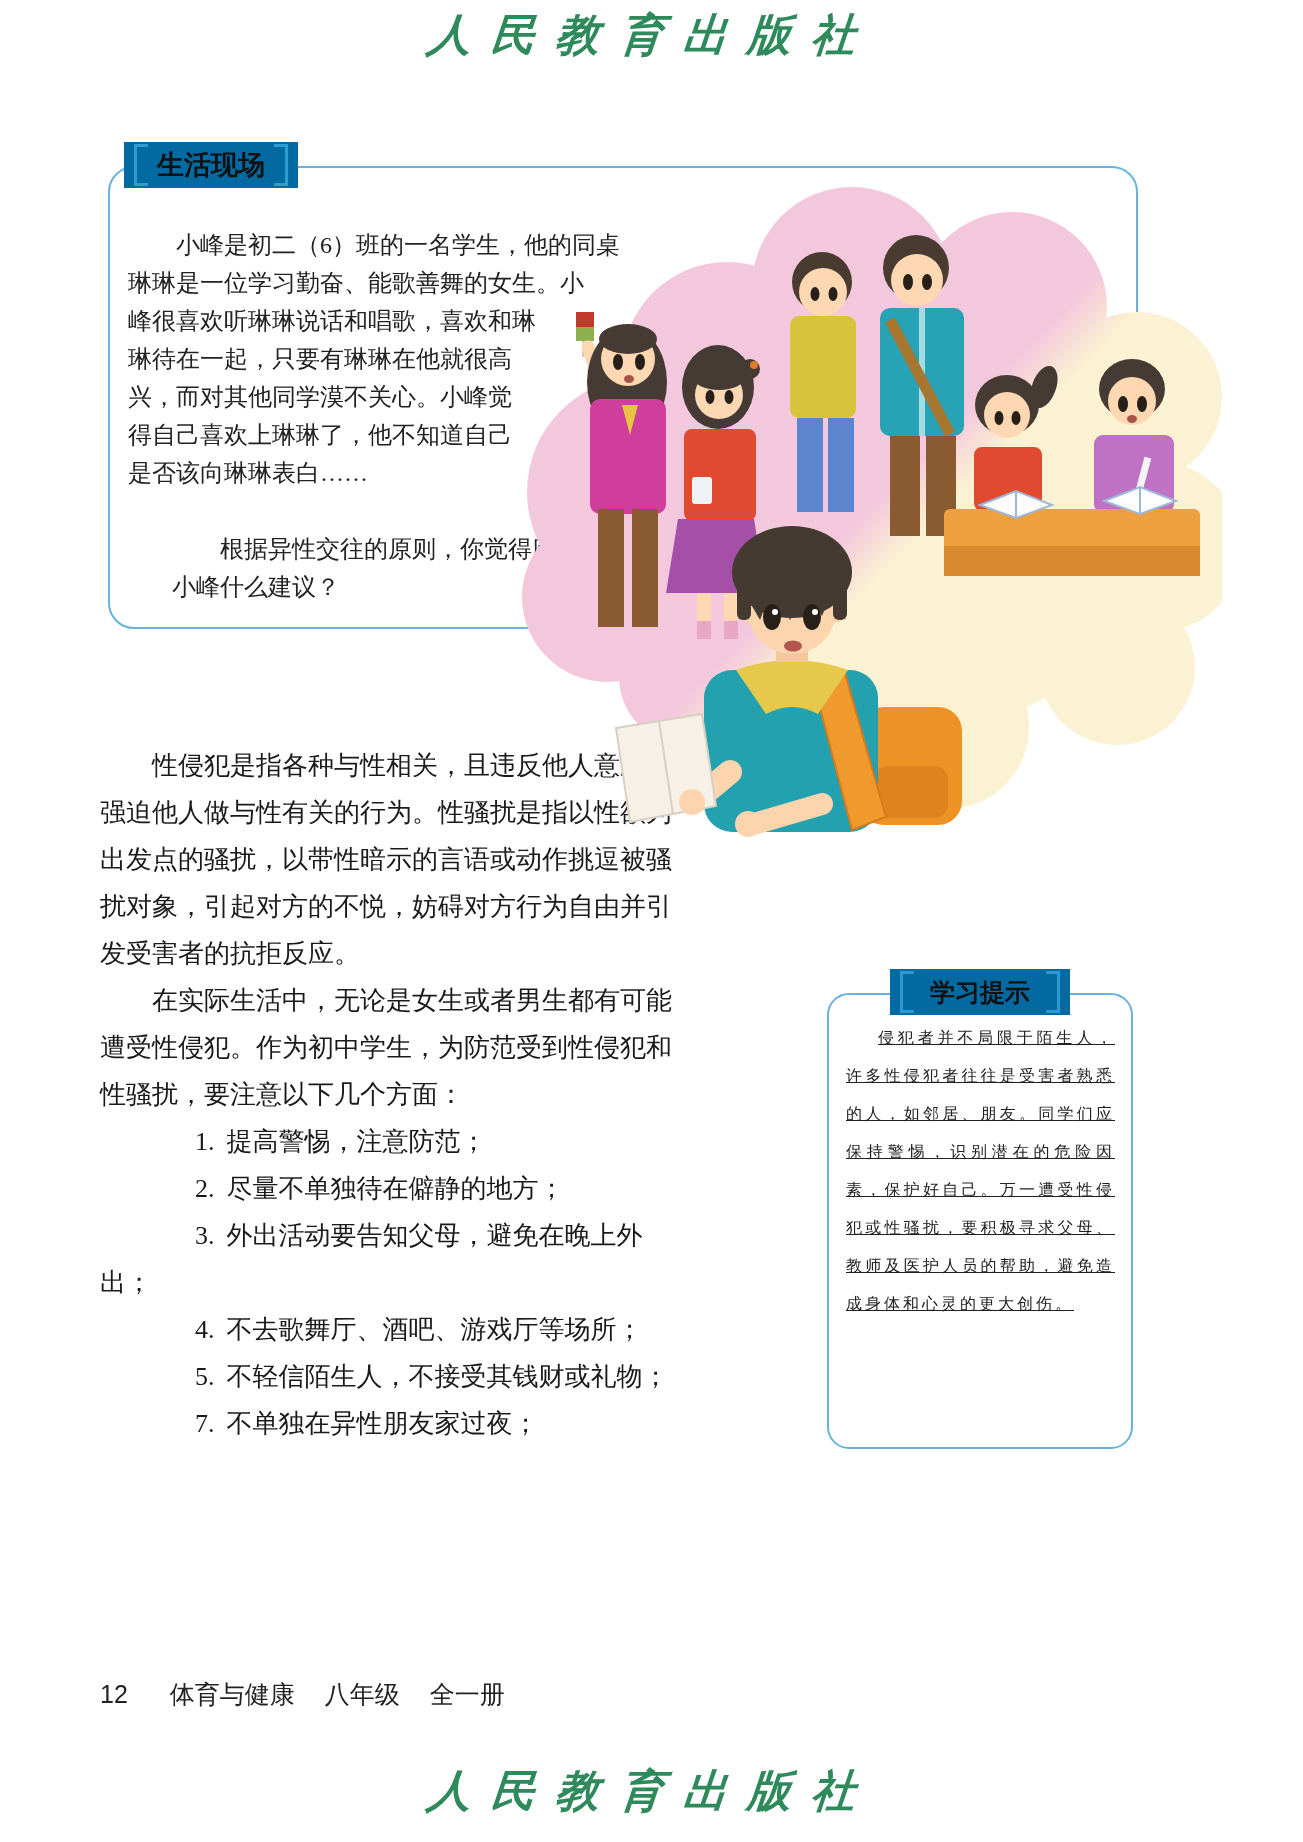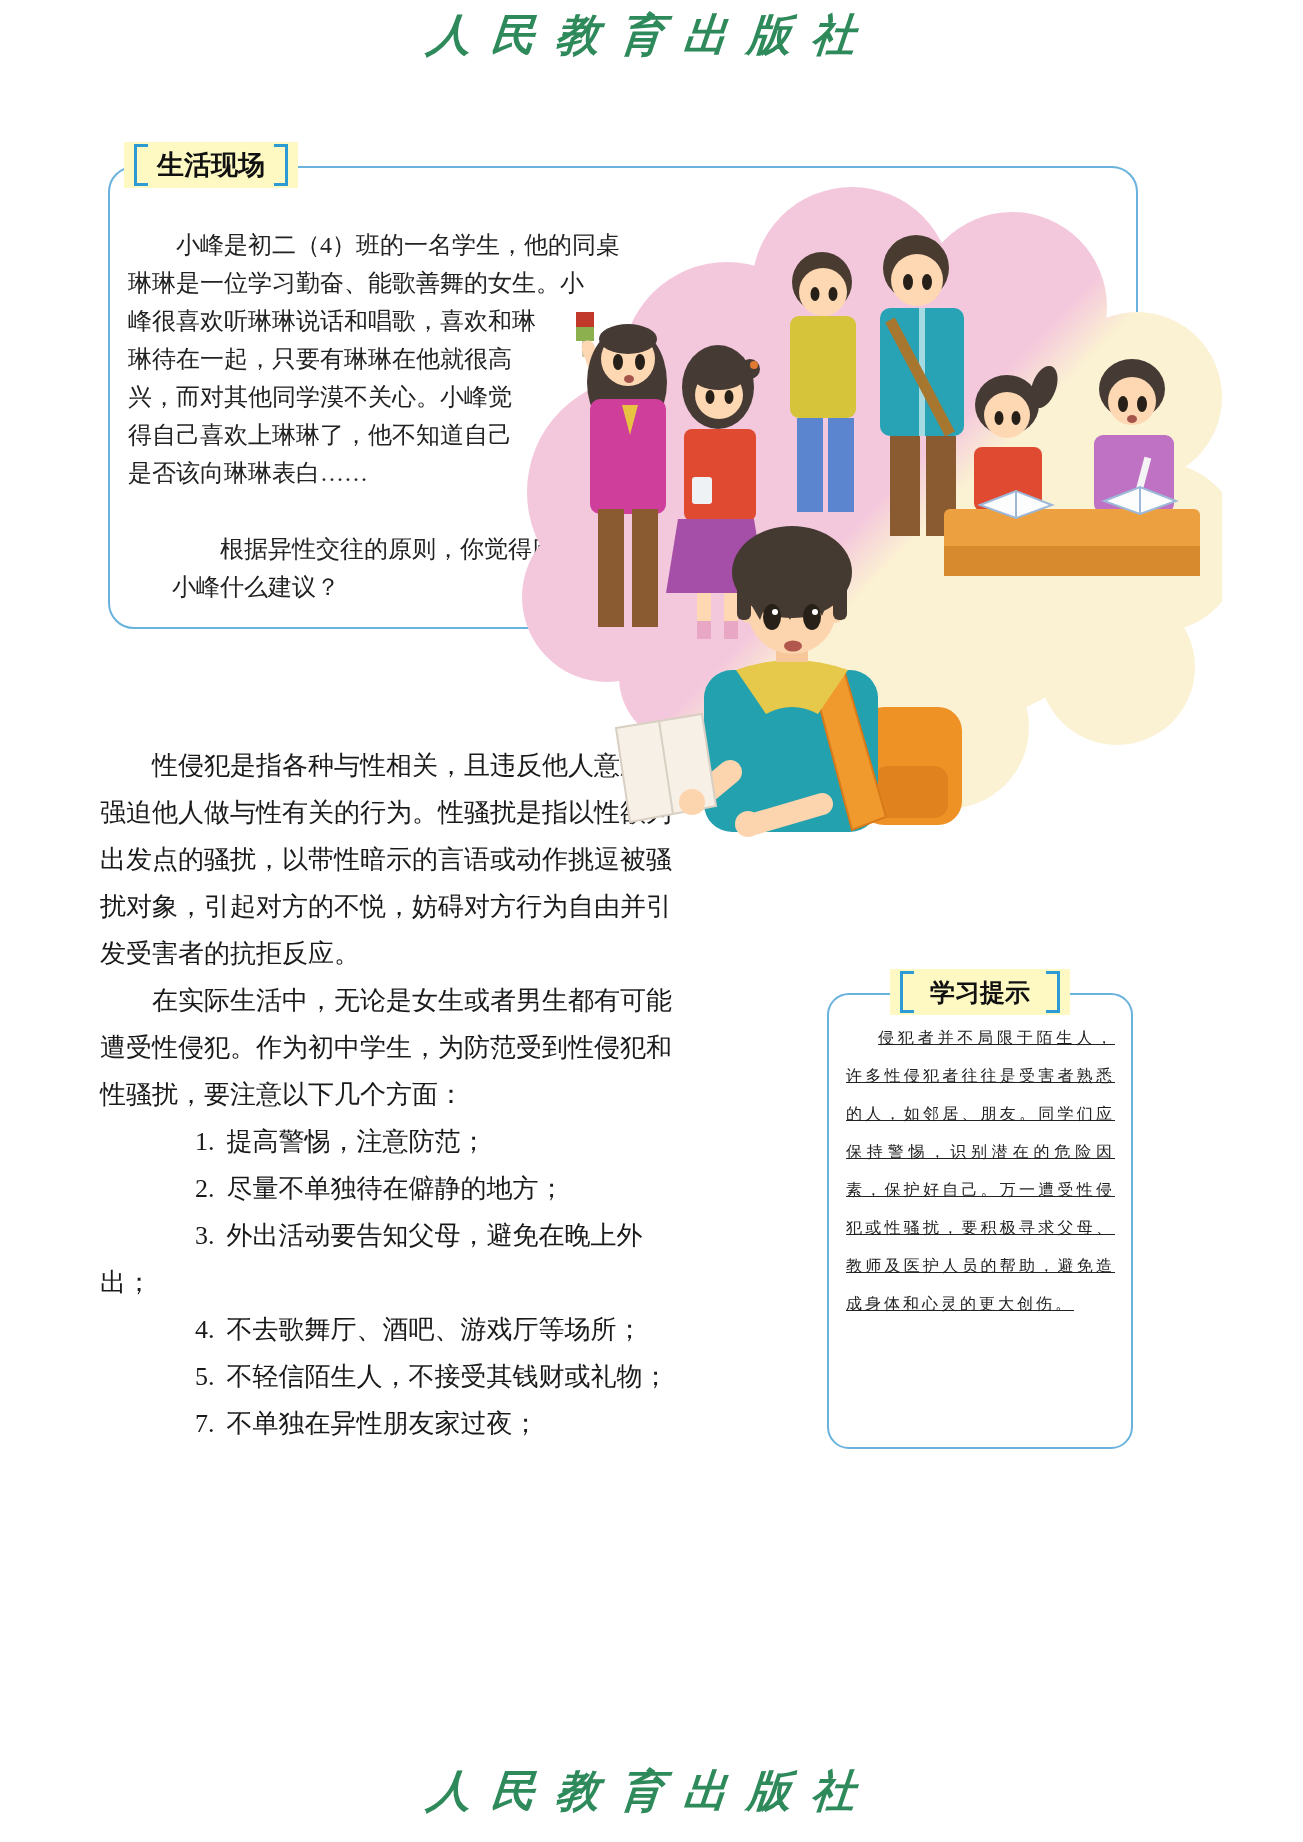--- a/index.html
+++ b/index.html
@@ -17,21 +17,21 @@
   .logo.top{top:6px;}
   .logo.bottom{top:1762px;}
 
   
   .life-box{
     position:absolute;left:108px;top:166px;width:1026px;height:459px;
     border:2px solid #6ab2de;border-radius:26px;background:#fff;z-index:1;
   }
   .box-label{
     position:absolute;display:flex;align-items:center;gap:9px;
-    background:#fef9c3;padding:2px 10px;z-index:3;
+    background:#0369a1;padding:2px 10px;z-index:3;
   }
   .life-box .box-label{left:14px;top:-26px;}
   .brk{display:inline-block;width:11px;height:36px;border:3px solid #2d9bd3;}
   .brk-l{border-right:0;}
   .brk-r{border-left:0;}
   .box-label .label-txt{
     font-family:"Liberation Sans","DejaVu Sans",sans-serif;
     font-weight:bold;font-size:27px;color:#111;white-space:nowrap;
   }
   .life-text{
@@ -87,21 +87,21 @@
 
   <div class="logo top">人民教育出版社</div>
 
   <div class="life-box">
     <div class="box-label">
       <span class="brk brk-l"></span>
       <span class="label-txt">生活现场</span>
       <span class="brk brk-r"></span>
     </div>
     <div class="life-text">
-      <p class="pre indent p1">小峰是初二（4）班的一名学生，他的同桌
+      <p class="pre indent p1">小峰是初二（6）班的一名学生，他的同桌
 琳琳是一位学习勤奋、能歌善舞的女生。小
 峰很喜欢听琳琳说话和唱歌，喜欢和琳
 琳待在一起，只要有琳琳在他就很高
 兴，而对其他同学漠不关心。小峰觉
 得自己喜欢上琳琳了，他不知道自己
 是否该向琳琳表白……</p>
       <p class="pre indent p2">根据异性交往的原则，你觉得应给
 小峰什么建议？</p>
     </div>
   </div>
@@ -257,16 +257,22 @@
 
   <div class="tips-box">
     <div class="box-label">
       <span class="brk brk-l"></span>
       <span class="label-txt">学习提示</span>
       <span class="brk brk-r"></span>
     </div>
     <p class="tips-text">侵犯者并不局限于陌生人，许多性侵犯者往往是受害者熟悉的人，如邻居、朋友。同学们应保持警惕，识别潜在的危险因素，保护好自己。万一遭受性侵犯或性骚扰，要积极寻求父母、教师及医护人员的帮助，避免造成身体和心灵的更大创伤。</p>
   </div>
 
+  <div class="footer">
+    <span class="num">12</span>
+    <span class="part">体育与健康</span>
+    <span class="part">八年级</span>
+    <span class="part">全一册</span>
+  </div>
 
   <div class="logo bottom">人民教育出版社</div>
 
 </div>
 
 </body></html>

